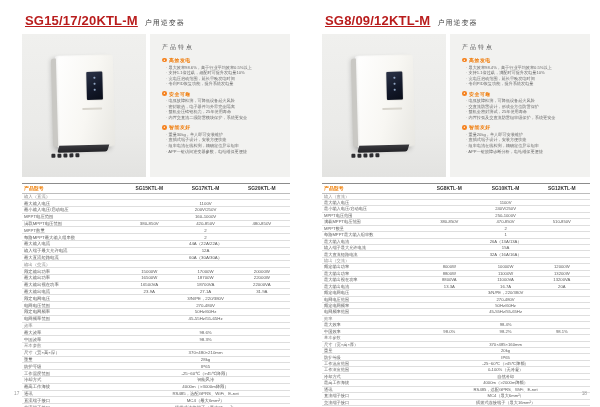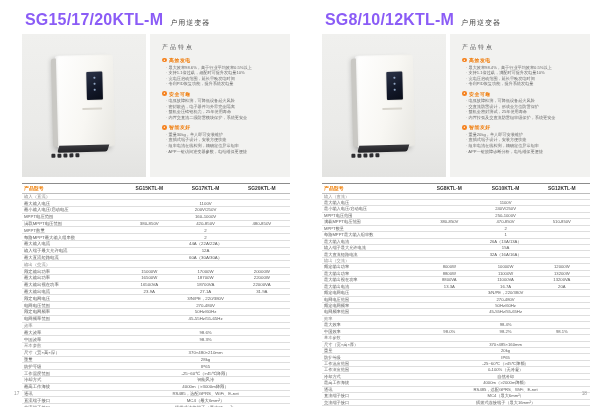--- a/index.html
+++ b/index.html
@@ -7,21 +7,21 @@
     width:600px;height:407px;position:relative;background:#ffffff;overflow:hidden;
     font-family:"Liberation Sans","DejaVu Sans",sans-serif;
     -webkit-font-smoothing:antialiased;
   }
   .page{position:absolute;top:0;width:300px;height:407px;background:#fff;}
   .page.left{left:0;}
   .page.right{left:300px;}
 
   
   .title-row{position:absolute;left:25px;top:11px;white-space:nowrap;}
-  .model-title{font-size:16px;font-weight:bold;color:#8b5cf6;letter-spacing:.2px;display:inline-block;}
+  .model-title{font-size:13px;font-weight:bold;color:#b91c1c;letter-spacing:.2px;display:inline-block;text-decoration:underline;}
   .model-subtitle{font-size:7px;color:#3d3d3d;margin-left:7px;display:inline-block;letter-spacing:1px;}
 
   
   .image-box{position:absolute;left:22px;top:34px;width:124px;height:143px;
     background:linear-gradient(180deg,#f0f0ee 0%,#eaeae8 70%,#e3e3e1 100%);}
   .inv-body{position:absolute;left:34px;top:21px;width:58px;height:92px;
     background:linear-gradient(105deg,#ffffff 0%,#f8f7f3 55%,#e8e7e2 100%);
     border-radius:3px;transform:rotate(-1.5deg);
     box-shadow:-4px 3px 5px rgba(0,0,0,.22), inset 2px 0 2px rgba(0,0,0,.06);}
   .inv-side{position:absolute;left:-4px;top:3px;width:5px;height:88px;background:#c9c8c4;border-radius:2px 0 0 2px;transform:skewY(-4deg);}
@@ -273,21 +273,21 @@
       <div class="t-row ">
         <div class="c-label">交流端子接口</div>
         <div class="c-merged">插拔式连接端子（最大25mm²）</div>
       </div>
     </div>
   <div class="page-num">17</div>
 </div>
 
 <div class="page right">
   <div class="title-row">
-    <span class="model-title">SG8/10/12KTL-M</span><span class="model-subtitle">户用逆变器</span>
+    <span class="model-title">SG8/09/12KTL-M</span><span class="model-subtitle">户用逆变器</span>
   </div>
   <div class="image-box">
     <div class="inv-body">
       <div class="inv-side"></div>
       <div class="inv-screen">
           <i></i>
           <i></i>
           <i></i>
         </div>
       <div class="inv-logo"></div>

